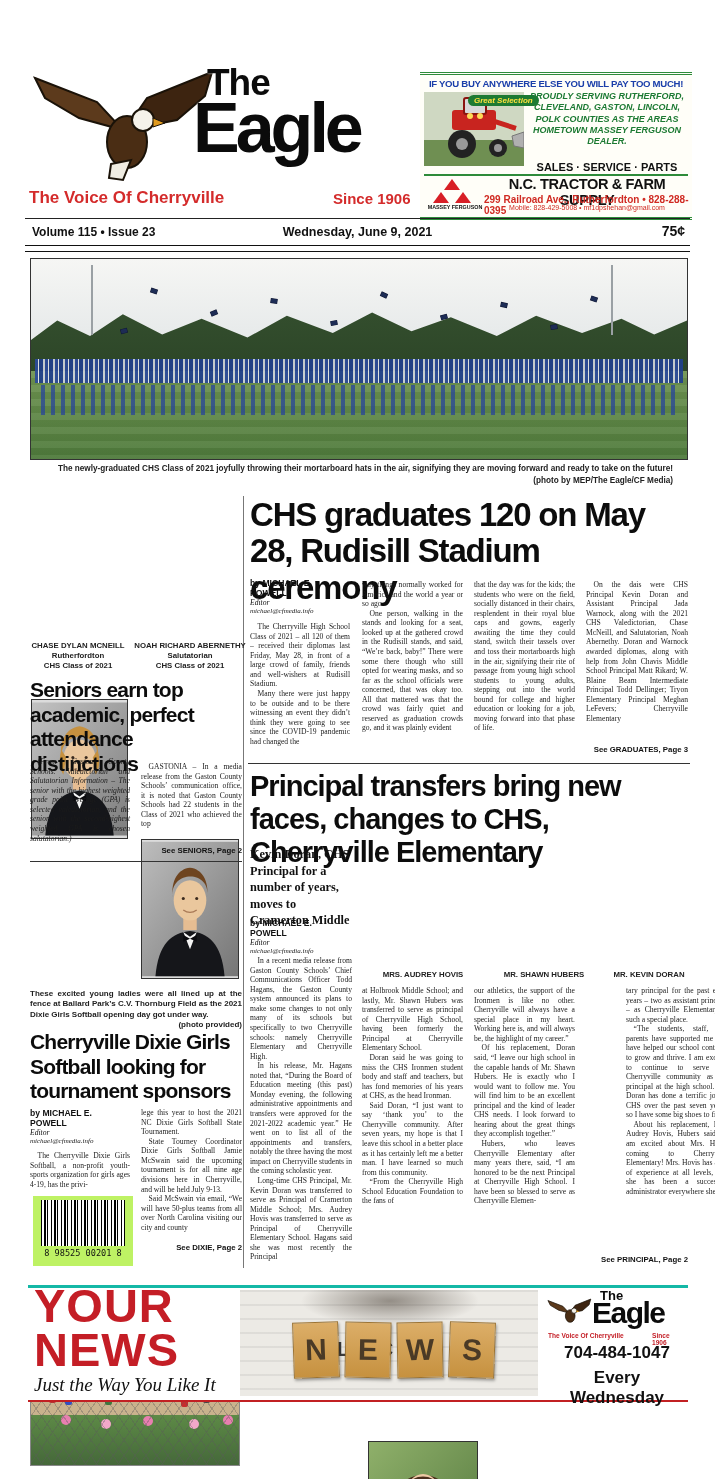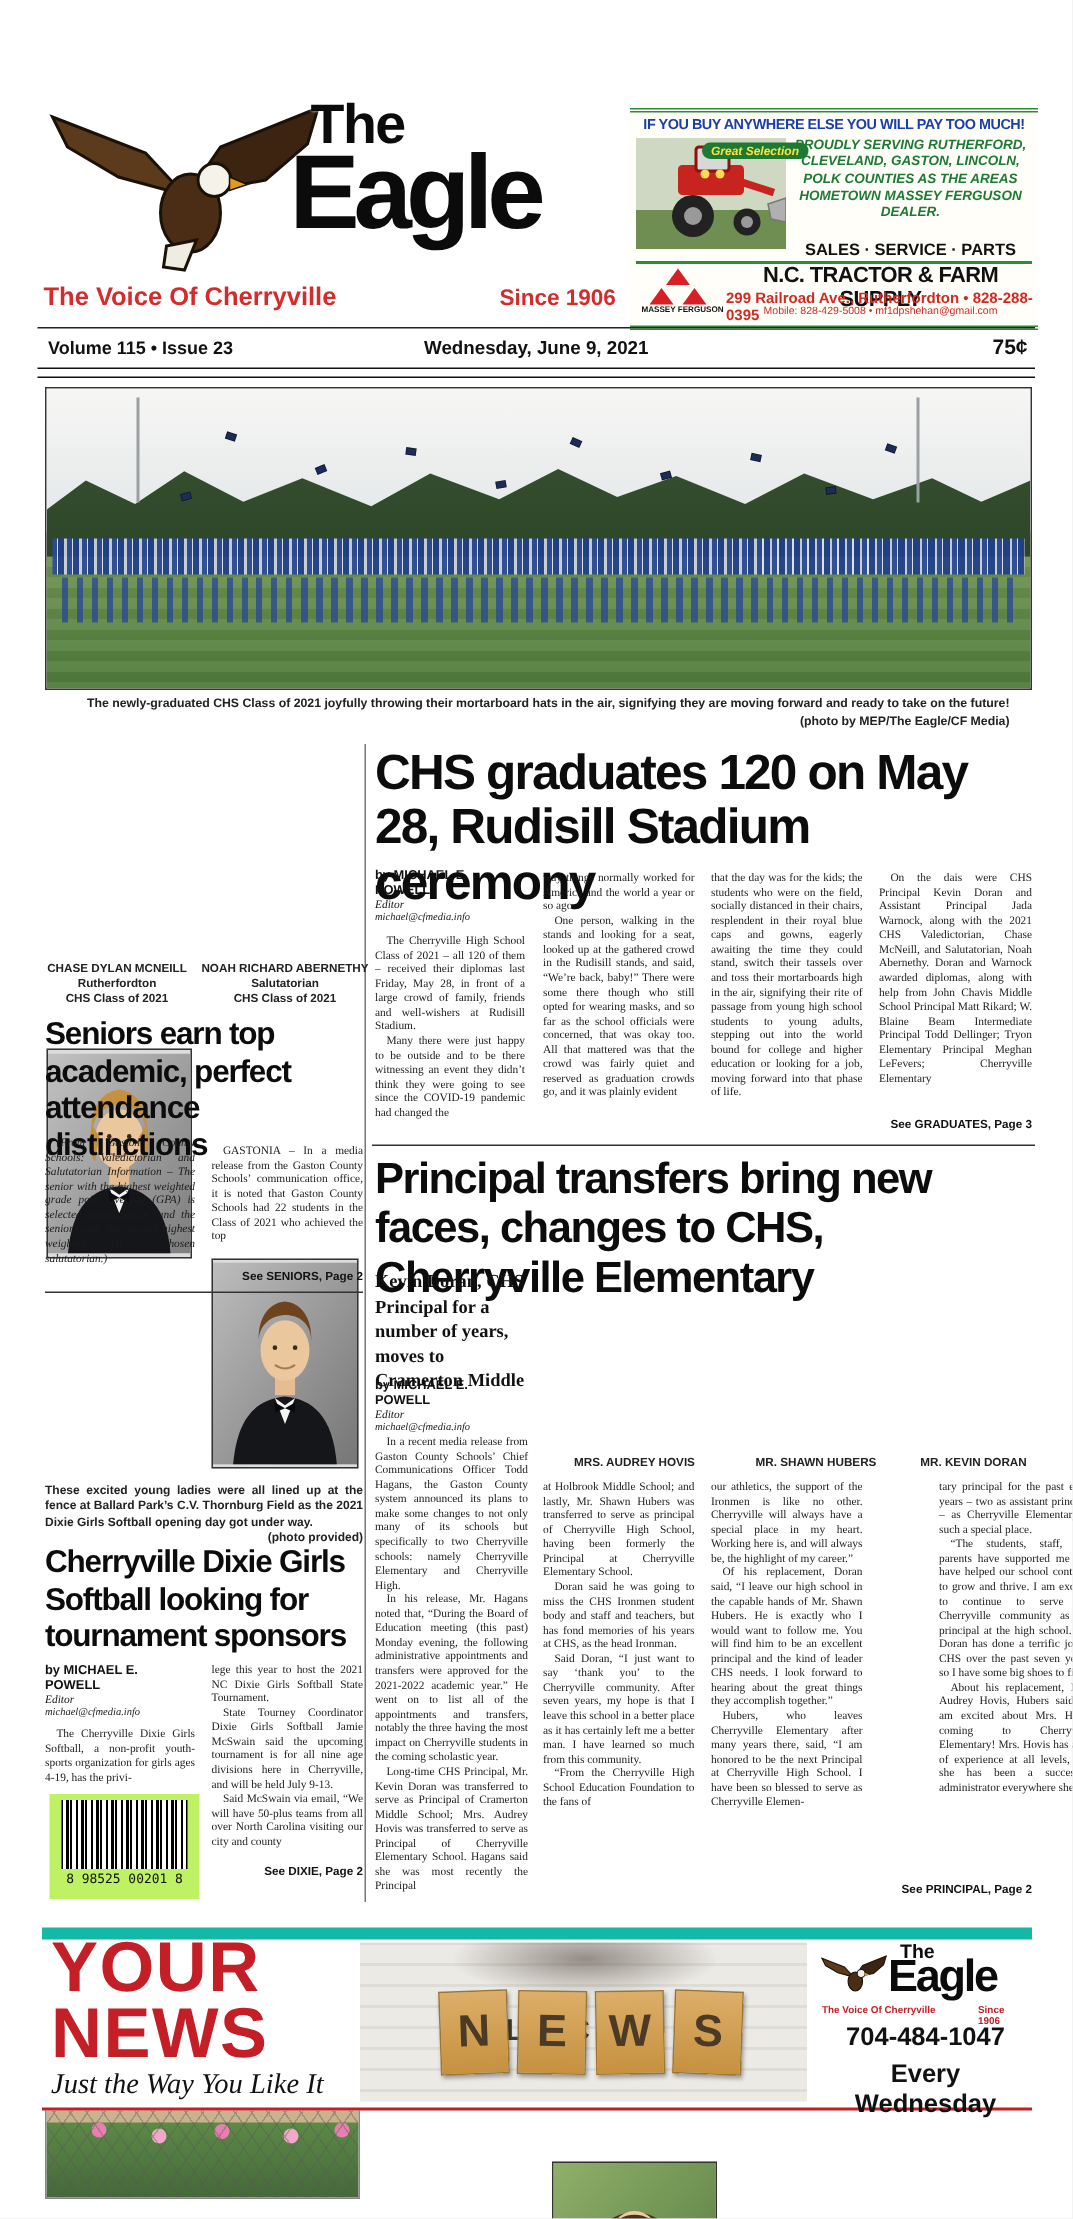--- a/index.html
+++ b/index.html
@@ -38,21 +38,21 @@
   .sb-fence{position:absolute;left:0;top:36px;right:0;bottom:0;opacity:.45;
     background:repeating-linear-gradient(55deg,rgba(90,90,90,.8) 0 1px,transparent 1px 9px),
                repeating-linear-gradient(-55deg,rgba(90,90,90,.8) 0 1px,transparent 1px 9px);}
   .dot{position:absolute;border-radius:50%;}
   
   .bars{height:46px;background:repeating-linear-gradient(90deg,#000 0 1px,#fff 1px 3px,#000 3px 5px,#fff 5px 6px,#000 6px 7px,#fff 7px 10px);}
   
   .blk{width:44px;height:54px;margin:0 3px;background:linear-gradient(#dcae68,#c6913f);border:1px solid #9c7434;
        box-shadow:1px 2px 3px rgba(0,0,0,.35);display:flex;align-items:center;justify-content:center;
        font-family:"Liberation Sans",sans-serif;font-weight:700;font-size:30px;color:#4a3a26;}
-  .redline{border-top:8px solid #14b8a6;}
+  .redline{border-top:3px solid #14b8a6;}
 </style>
 </head>
 <body>
 
 <div id="page">
 
   <div class="abs" style="left:25px;top:60px;width:390px;height:155px;">
     <svg class="abs" style="left:2px;top:8px;" width="190" height="115" viewBox="0 0 190 115">
       <polygon points="8,10 70,34 96,62 52,50 18,30" fill="#5c3a1c" stroke="#1a1208" stroke-width="2"></polygon>
       <polygon points="185,4 120,30 98,62 150,52 178,28" fill="#3d2410" stroke="#1a1208" stroke-width="2"></polygon>

